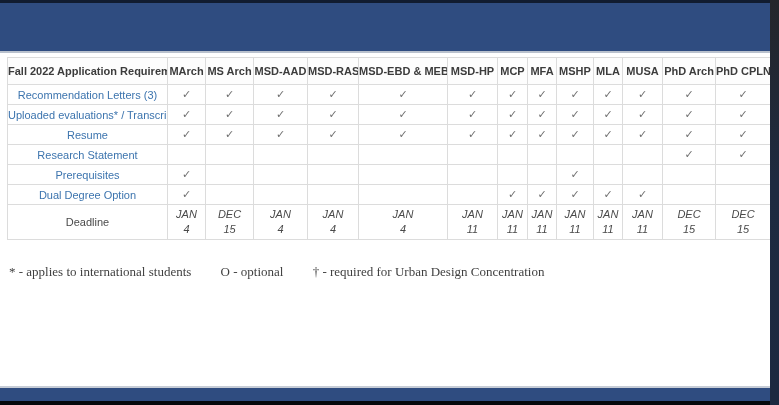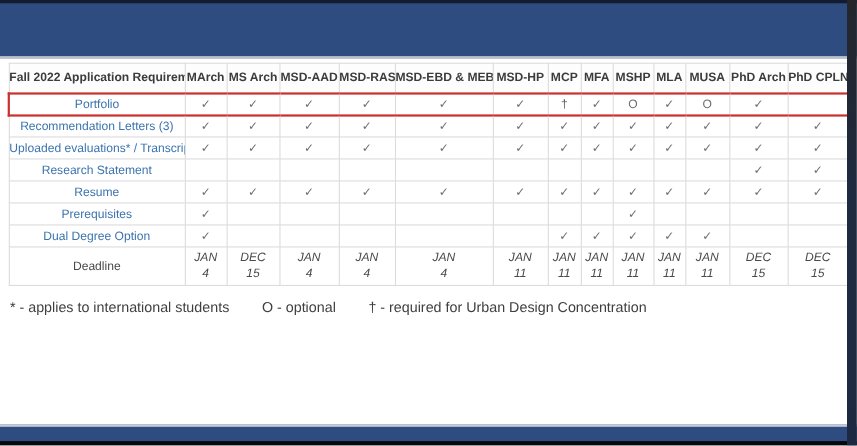--- a/index.html
+++ b/index.html
@@ -59,23 +59,23 @@
   td.mark { color: #6f6f6f; font-size: 11px; }
   td.mark .dagger { font-size: 11px; color: #555; }
   tr.deadline-row td { height: 35px; }
   td.deadline-cell { font-size: 11px; color: #4a4a4a; line-height: 1.35; font-style: italic; }
 
   tr.highlight td { border-top: 2px solid #c9302e; border-bottom: 2px solid #c9302e; }
   tr.highlight td:first-child { border-left: 2px solid #c9302e; }
   tr.highlight td:last-child  { border-right: 2px solid #c9302e; }
 
   .legend {
-    margin-top: 12px;
+    margin-top: 24px;
     padding-left: 2px;
-    font-family: Liberation Sans, sans-serif;
+    font-family: Liberation Serif, serif;
     font-size: 13px;
     color: #3f3f3f;
   }
   .legend span { margin-right: 26px; }
 </style>
 </head>
 <body>
 
 <div class="screen">
   <div class="top-bar"></div>
@@ -110,36 +110,20 @@
             <th>MCP</th>
             <th>MFA</th>
             <th>MSHP</th>
             <th>MLA</th>
             <th>MUSA</th>
             <th>PhD Arch</th>
             <th>PhD CPLN</th>
           </tr>
         </thead>
       <tbody>
-          <tr class="highlight">
-            <td class="row-label">Portfolio</td>
-            <td class="mark">✓</td>
-            <td class="mark">✓</td>
-            <td class="mark">✓</td>
-            <td class="mark">✓</td>
-            <td class="mark">✓</td>
-            <td class="mark">✓</td>
-            <td class="mark"><span class="dagger">†</span></td>
-            <td class="mark">✓</td>
-            <td class="mark">O</td>
-            <td class="mark">✓</td>
-            <td class="mark">O</td>
-            <td class="mark">✓</td>
-            <td class="mark"></td>
-          </tr>
           <tr>
             <td class="row-label">Recommendation Letters (3)</td>
             <td class="mark">✓</td>
             <td class="mark">✓</td>
             <td class="mark">✓</td>
             <td class="mark">✓</td>
             <td class="mark">✓</td>
             <td class="mark">✓</td>
             <td class="mark">✓</td>
             <td class="mark">✓</td>
@@ -159,48 +143,48 @@
             <td class="mark">✓</td>
             <td class="mark">✓</td>
             <td class="mark">✓</td>
             <td class="mark">✓</td>
             <td class="mark">✓</td>
             <td class="mark">✓</td>
             <td class="mark">✓</td>
             <td class="mark">✓</td>
           </tr>
           <tr>
+            <td class="row-label">Resume</td>
+            <td class="mark">✓</td>
+            <td class="mark">✓</td>
+            <td class="mark">✓</td>
+            <td class="mark">✓</td>
+            <td class="mark">✓</td>
+            <td class="mark">✓</td>
+            <td class="mark">✓</td>
+            <td class="mark">✓</td>
+            <td class="mark">✓</td>
+            <td class="mark">✓</td>
+            <td class="mark">✓</td>
+            <td class="mark">✓</td>
+            <td class="mark">✓</td>
+          </tr>
+          <tr>
             <td class="row-label">Research Statement</td>
             <td class="mark"></td>
             <td class="mark"></td>
             <td class="mark"></td>
             <td class="mark"></td>
             <td class="mark"></td>
             <td class="mark"></td>
             <td class="mark"></td>
             <td class="mark"></td>
             <td class="mark"></td>
             <td class="mark"></td>
             <td class="mark"></td>
-            <td class="mark">✓</td>
-            <td class="mark">✓</td>
-          </tr>
-          <tr>
-            <td class="row-label">Resume</td>
-            <td class="mark">✓</td>
-            <td class="mark">✓</td>
-            <td class="mark">✓</td>
-            <td class="mark">✓</td>
-            <td class="mark">✓</td>
-            <td class="mark">✓</td>
-            <td class="mark">✓</td>
-            <td class="mark">✓</td>
-            <td class="mark">✓</td>
-            <td class="mark">✓</td>
-            <td class="mark">✓</td>
             <td class="mark">✓</td>
             <td class="mark">✓</td>
           </tr>
           <tr>
             <td class="row-label">Prerequisites</td>
             <td class="mark">✓</td>
             <td class="mark"></td>
             <td class="mark"></td>
             <td class="mark"></td>
             <td class="mark"></td>

